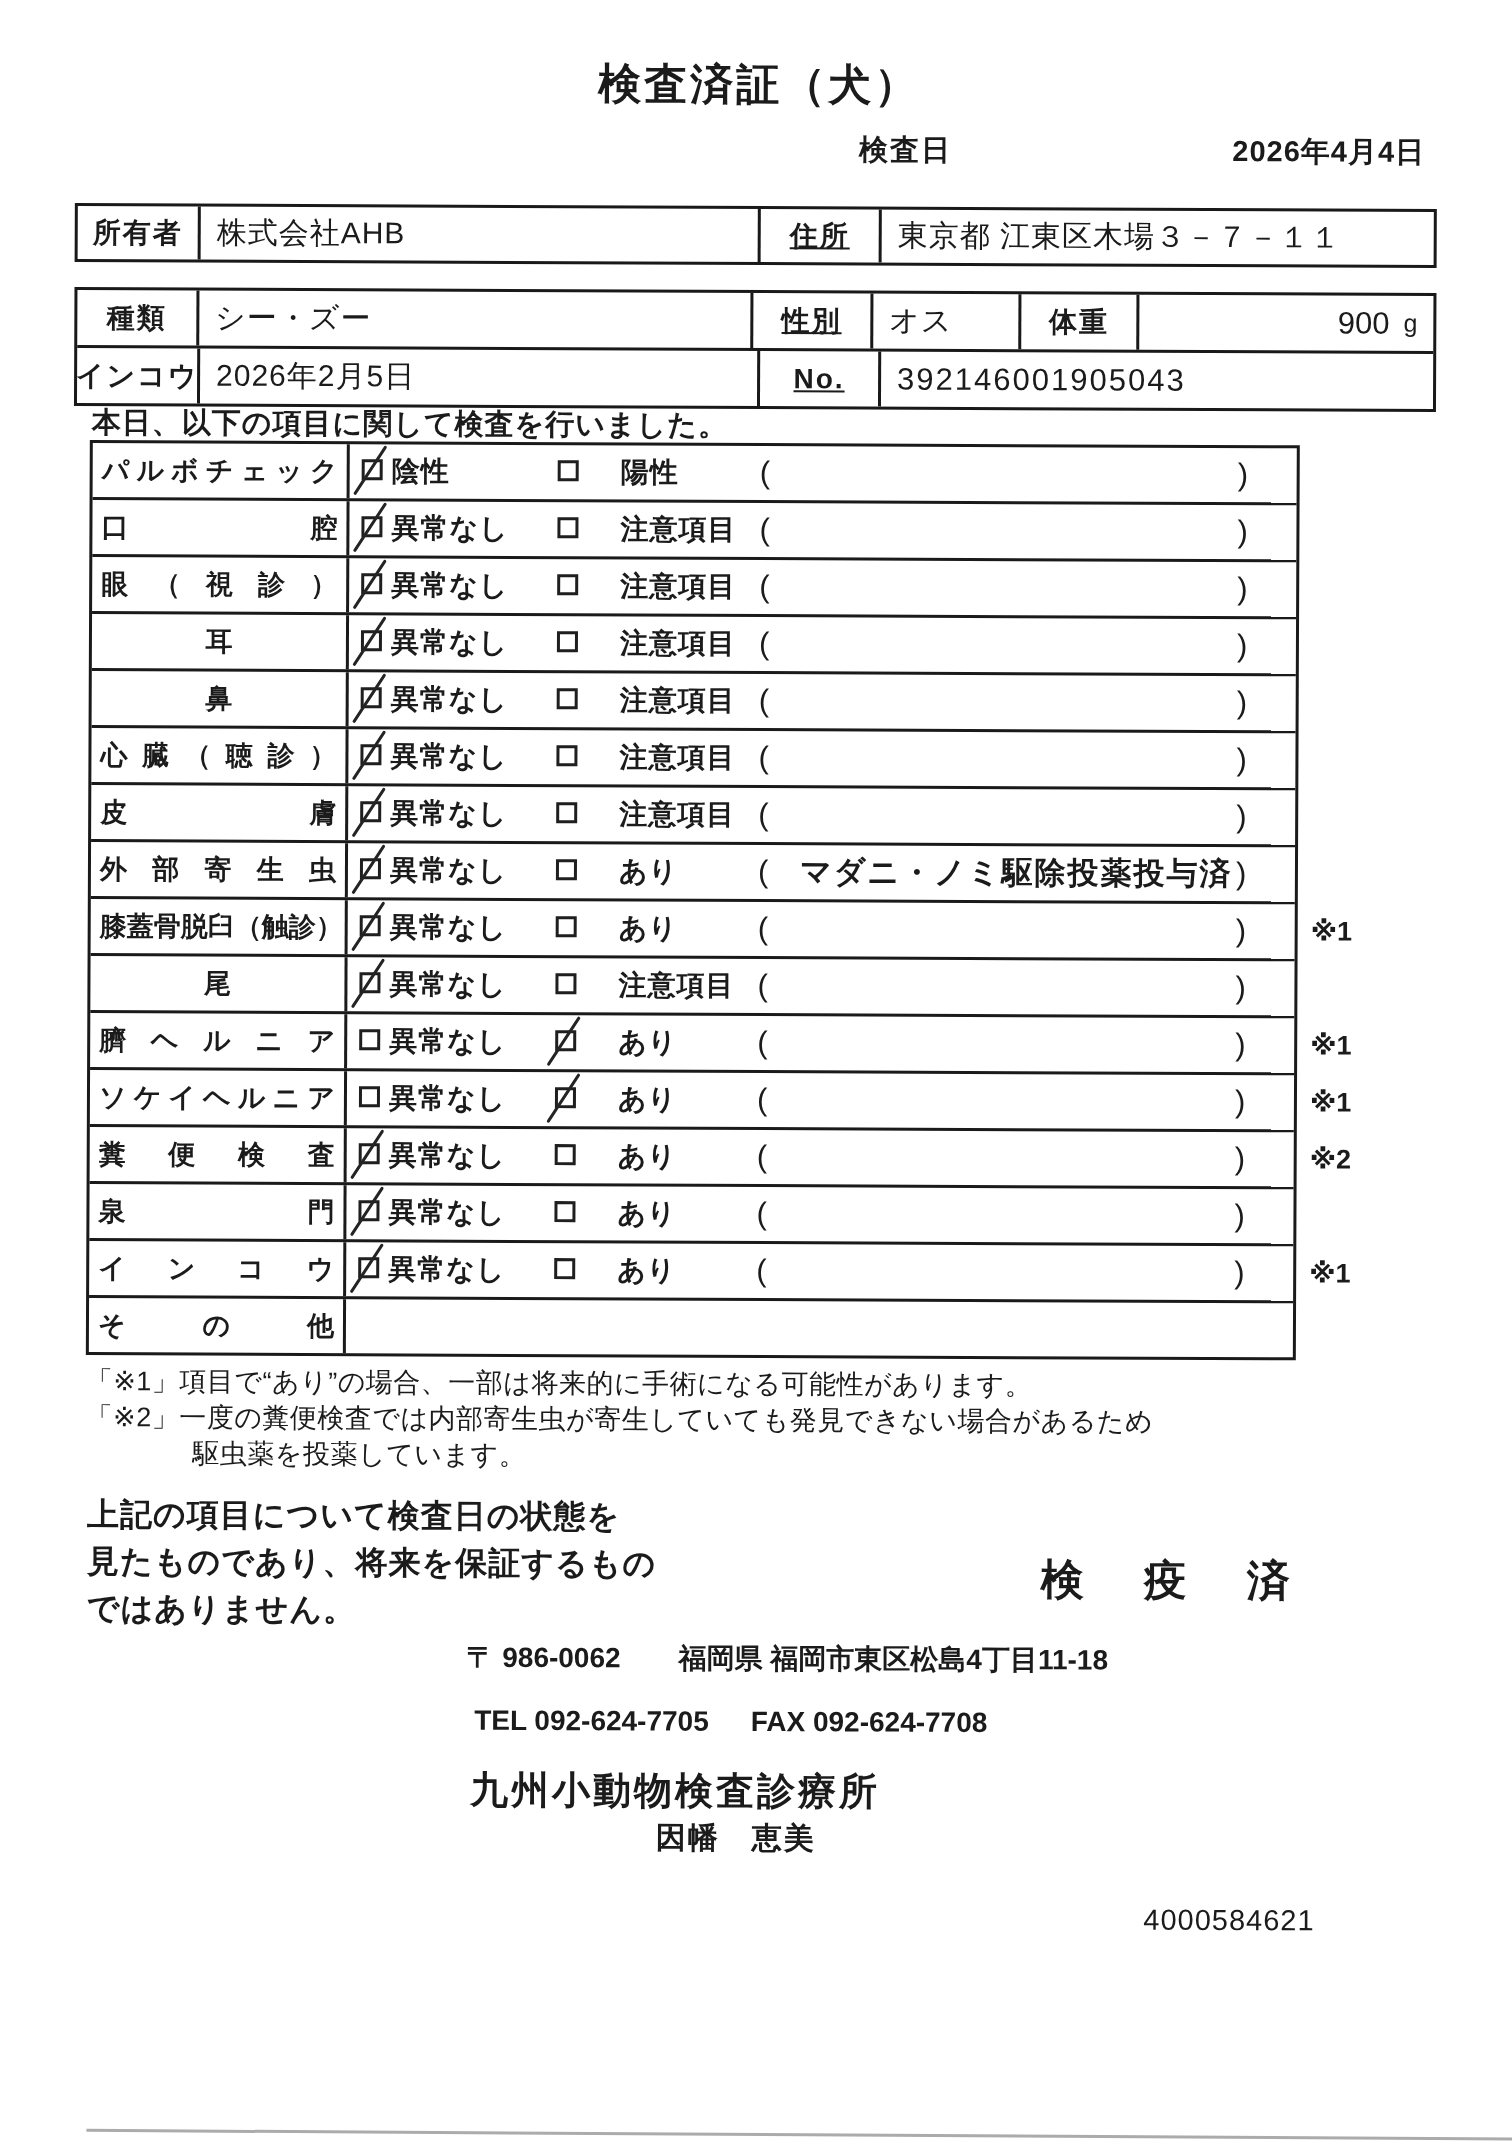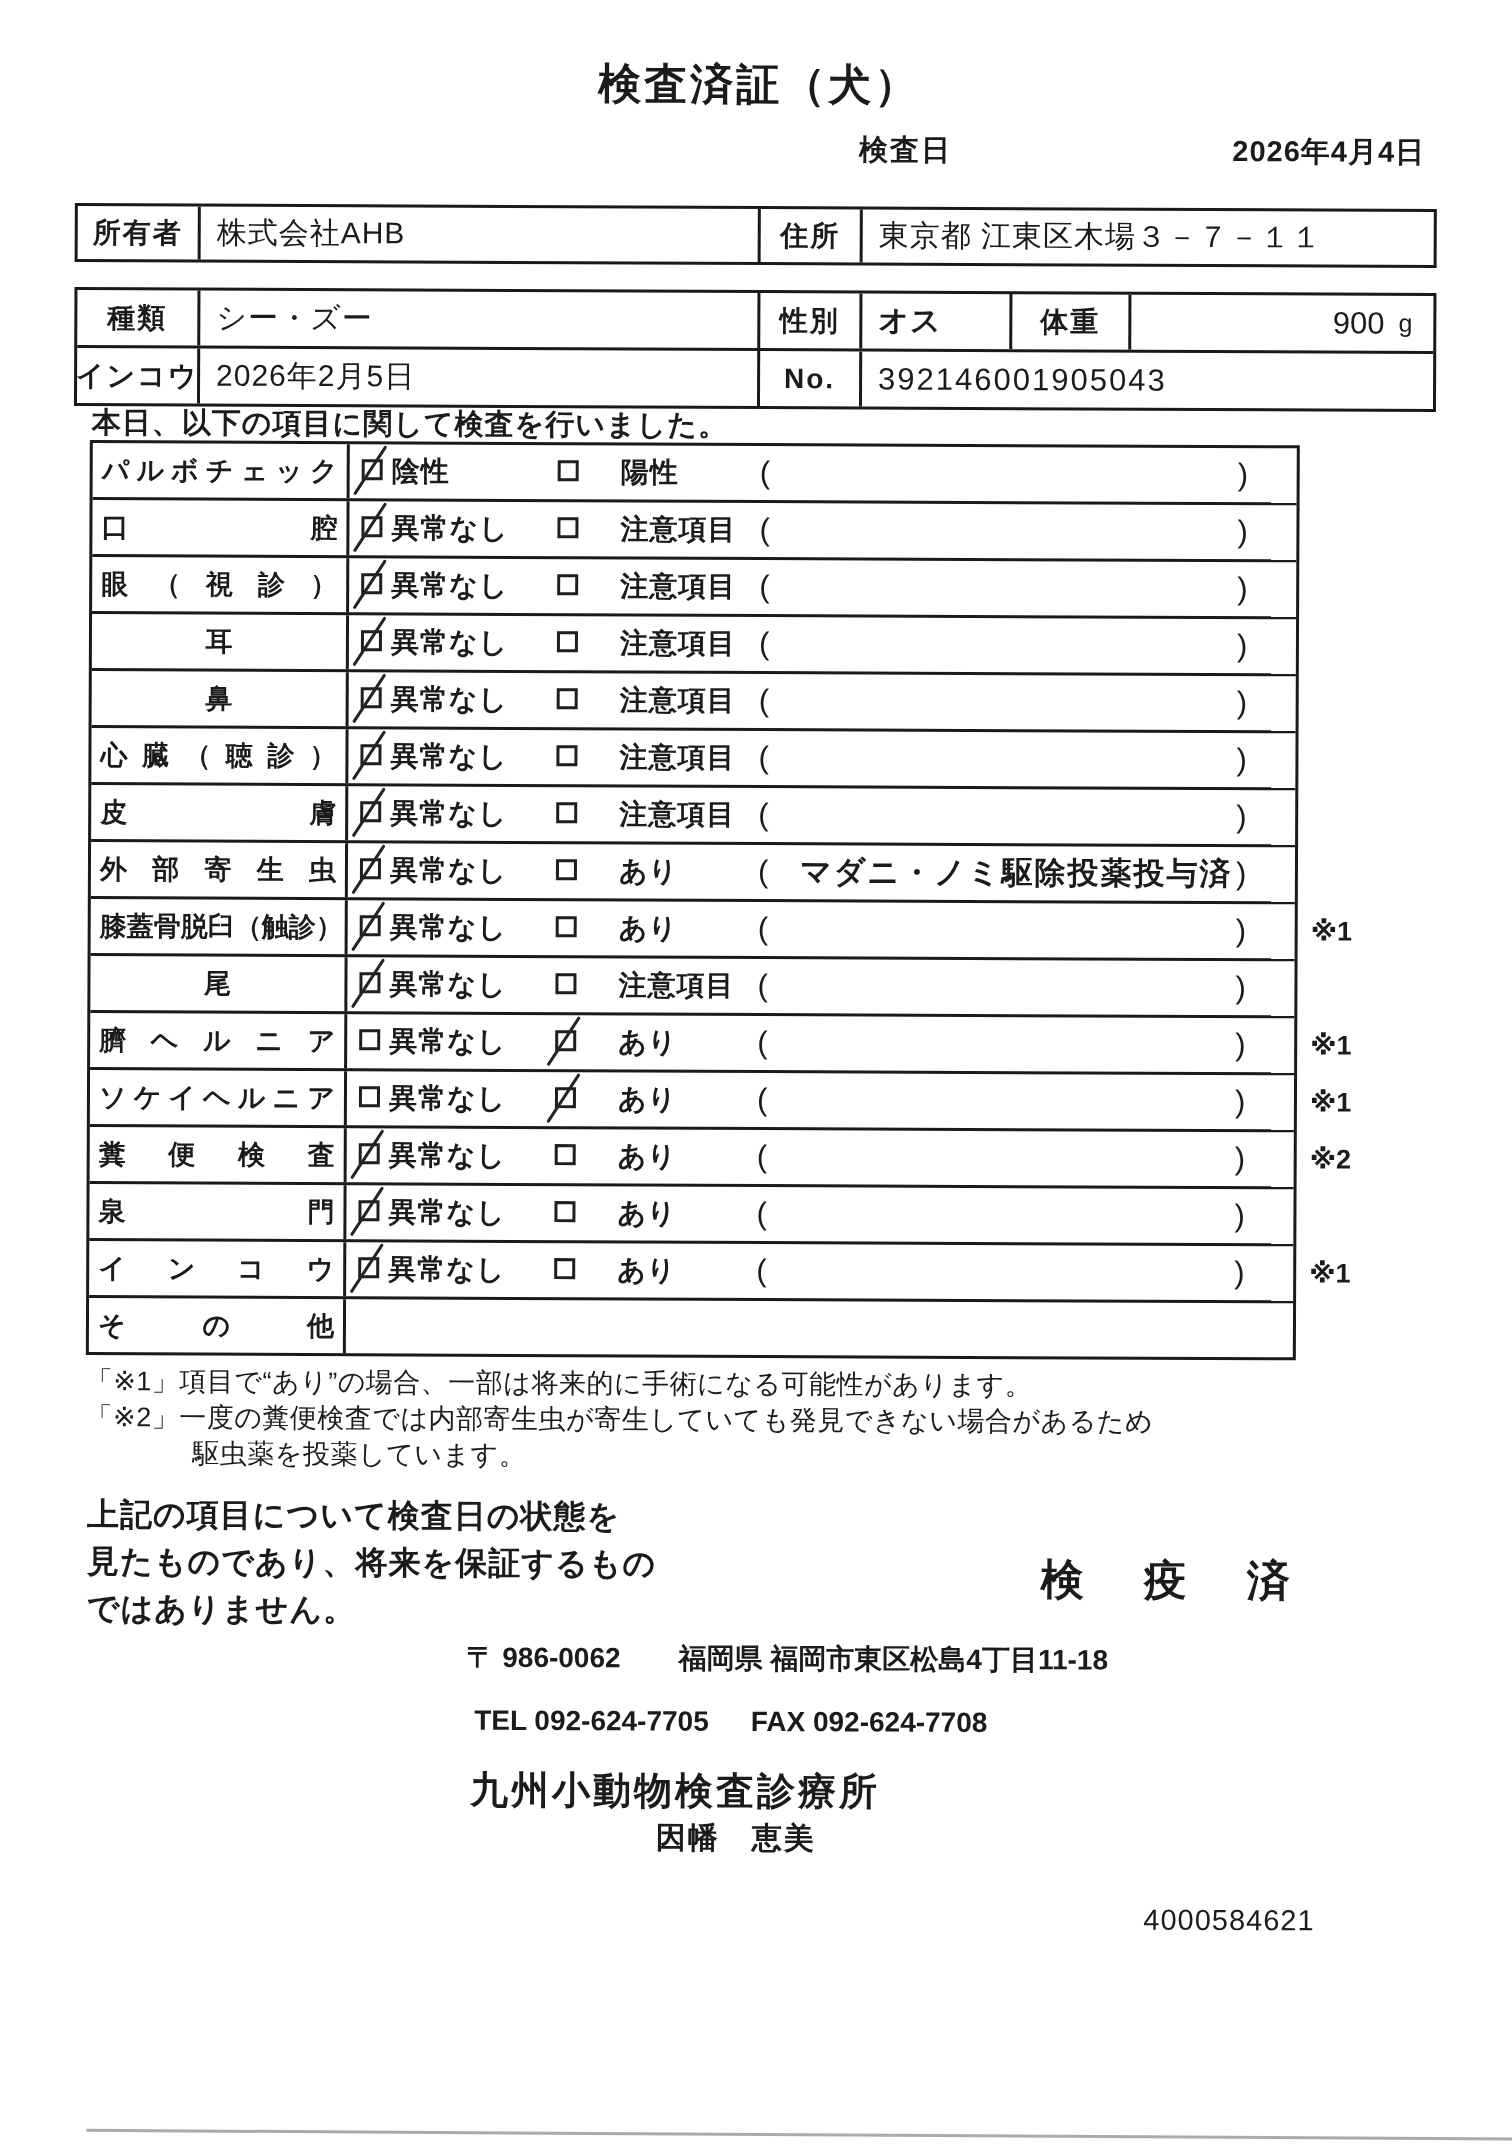--- a/index.html
+++ b/index.html
@@ -20,22 +20,22 @@
   .h-table { position:absolute; left:72px; width:1356px; border:3px solid #191919; box-sizing:content-box; background:#fff; }
   .h-row { display:flex; height:55px; }
   .h-row + .h-row { border-top:3px solid #191919; }
   .h-cell { border-left:3px solid #191919; display:flex; align-items:center; box-sizing:border-box; overflow:visible; white-space:nowrap; }
   .h-cell:first-child { border-left:none;text-align:right; }
   .h-label { justify-content:center; font-size:28px; font-weight:600; letter-spacing:2px; }
   .h-value { padding-left:16px; font-size:30px; font-weight:500; letter-spacing:1px; }
   .owner-table { top:206px; }
   .owner-table .h-row { height:53px; }
   .animal-table { top:290px; }
-  .w-120 { width:120px; } .w-560 { width:560px; } .w-123 { width:102px; }
-  .w-553 { width:553px; } .w-150 { width:150px;font-weight:bold; } .w-103 { width:119px; } .w-300 { width:300px; }
+  .w-120 { width:120px; } .w-560 { width:560px; } .w-123 { width:121px;text-decoration:underline; }
+  .w-553 { width:553px; } .w-150 { width:150px; } .w-103 { width:119px; } .w-300 { width:300px; }
   .weight-cell { justify-content:flex-end; padding-right:16px; gap:14px; }
   .weight-num { font-size:31px; font-weight:400; }
   .weight-unit { font-size:25px; }
   .no-value { font-size:31px; letter-spacing:2px; }
 
   .intro { position:absolute; left:90px; top:406px; font-size:29px; font-weight:600; letter-spacing:1px; }
 
   .exam-table { position:absolute; left:88px; top:443px; width:1204px; border:3px solid #1a1a1a; background:#fff; }
   .exam-row { display:flex; height:54px; position:relative; }
   .exam-row + .exam-row { border-top:3px solid #1a1a1a; }

